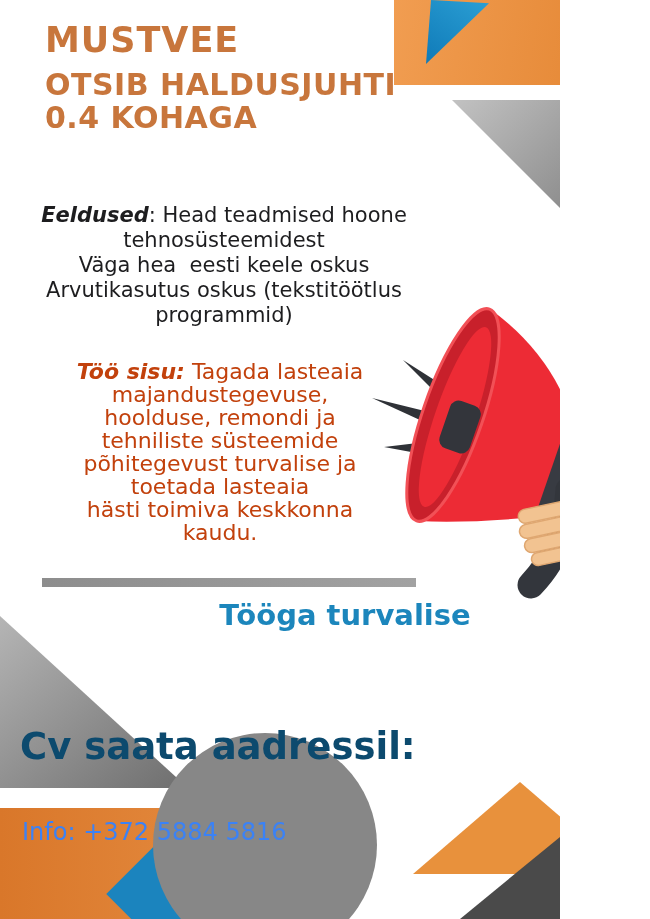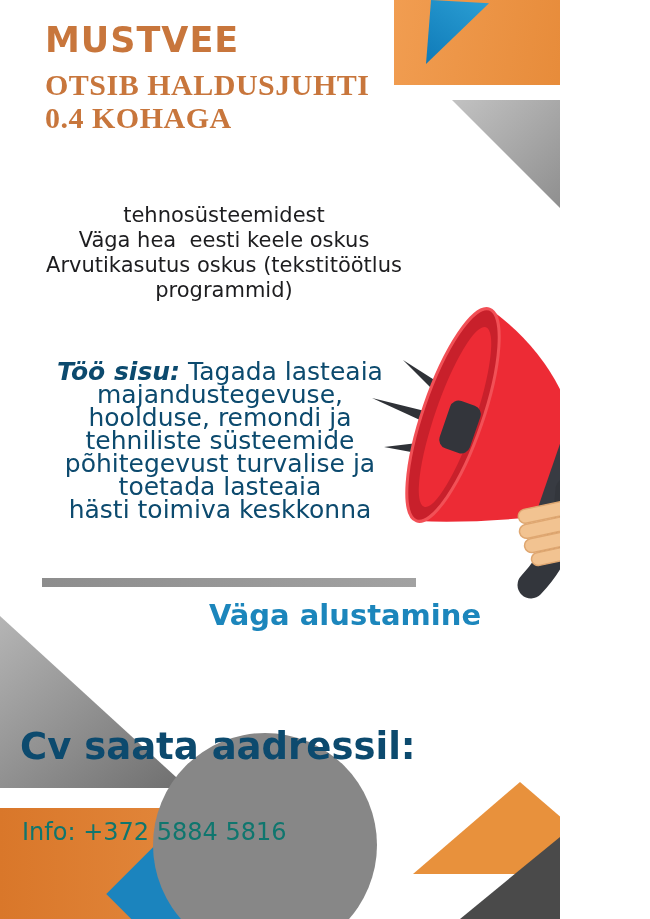--- a/index.html
+++ b/index.html
@@ -16,28 +16,28 @@
   .tr-blue-tri { left:426px; top:0; width:63px; height:64px;
     background:linear-gradient(215deg,#2b9fd4,#0f7ab8);
     clip-path:polygon(8% 0, 100% 5%, 0 100%); z-index:2; }
   .tr-gray-tri { left:452px; top:100px; width:198px; height:198px;
     background:linear-gradient(135deg,#c2c2c2,#646464);
     clip-path:polygon(0 0, 100% 0, 100% 100%); z-index:1; }
 
   
   .head-block { left:45px; top:18px; width:420px; z-index:3; color:#c8763c; }
   .title-line { font-size:35px; line-height:44px; font-weight:800; letter-spacing:1px; }
-  .subtitle-line { font-size:30px; line-height:33px; font-weight:800; letter-spacing:0.5px;font-family:Liberation Serif, serif; }
+  .subtitle-line { font-size:30px; line-height:33px; font-weight:800; letter-spacing:0.5px; }
   .subtitle-gap { margin-top:6px; }
 
   
   .req-block { left:0; top:203px; width:448px; text-align:center;
     font-size:21px; line-height:25px; color:#1d1d1f; z-index:3; }
   .duty-block { left:8px; top:360px; width:424px; text-align:center;
-    font-size:25px; line-height:23px; color:#0c4a6e; z-index:3; }
+    font-size:22px; line-height:23px; color:#c2410c; z-index:3; }
   .bi { font-weight:bold; font-style:italic; }
 
   
   .divider { left:42px; top:578px; width:374px; height:9px;
     background:linear-gradient(90deg,#8d8d8d,#a2a2a2); z-index:2; }
 
   
   .start-block { left:150px; top:600px; width:390px; text-align:center;
     font-size:29px; line-height:31px; font-weight:800; color:#1c86bc; z-index:3; }
 
@@ -52,54 +52,56 @@
   .gray-circle { left:153px; top:733px; width:224px; height:224px;
     border-radius:50%; background:#878787; z-index:4; }
   .orange-tri { left:413px; top:782px; width:214px; height:92px;
     background:#e8913c; clip-path:polygon(50% 0, 100% 100%, 0 100%); z-index:2; }
   .br-dark-tri { left:460px; top:763px; width:190px; height:156px;
     background:#4a4a4a; clip-path:polygon(100% 0, 100% 100%, 0 100%); z-index:2; }
 
   
   .contact-block { left:20px; top:726px; width:600px;
     font-size:37px; line-height:41px; font-weight:800; color:#0c4a6e; z-index:5; }
-  .info-line { left:22px; top:818px; font-size:24px; color:#0f766e; z-index:5; }
+  .info-line { left:22px; top:818px; font-size:24px; color:#3b82f6; z-index:5; }
 
   .megaphone { left:360px; top:300px; width:290px; height:310px; z-index:3; }
 </style>
 </head>
 <body>
 
 <div class="poster">
 
   <div class="abs tr-rect"></div>
   <div class="abs tr-blue-tri"></div>
   <div class="abs tr-gray-tri"></div>
 
   <div class="abs head-block">
     <div class="title-line">MUSTVEE</div>
     <div class="subtitle-line subtitle-gap">OTSIB HALDUSJUHTI</div>
     <div class="subtitle-line">0.4 KOHAGA</div>
   </div>
 
   <div class="abs req-block">
+    <div><span class="bi">Eeldused</span><span>: Head teadmised hoone</span></div>
     <div>tehnosüsteemidest</div>
     <div>Väga hea&nbsp; eesti keele oskus</div>
     <div>Arvutikasutus oskus (tekstitöötlus</div>
     <div>programmid)</div>
   </div>
 
   <div class="abs duty-block">
     <div><span class="bi">Töö sisu:</span><span> Tagada lasteaia</span></div>
     <div>majandustegevuse,</div>
     <div>hoolduse, remondi ja</div>
     <div>tehniliste süsteemide</div>
     <div>põhitegevust turvalise ja</div>
     <div>toetada lasteaia</div>
     <div>hästi toimiva keskkonna</div>
+    <div>kaudu.</div>
   </div>
 
   <svg class="abs megaphone" viewBox="0 0 290 310" xmlns="http://www.w3.org/2000/svg">
     <g fill="#2f3237">
       <path d="M43,60 L87,88 L80,97 Z"></path>
       <path d="M12,98 L77,114 L73,126 Z"></path>
       <path d="M24,147 L66,142 L62,154 Z"></path>
     </g>
     <path fill="#ed2b35" d="M130,9 Q196,57 216,131 L204,214 Q118,224 57,221 Q52,100 130,9 Z"></path>
     <ellipse cx="93" cy="115" rx="30" ry="112" transform="rotate(19 93 115)" fill="#c8202b" stroke="#f25056" stroke-width="3"></ellipse>
@@ -117,21 +119,21 @@
     <g transform="rotate(32 252 246)">
       <rect x="227" y="212" width="17" height="70" fill="#2e3138"></rect>
       <rect x="243" y="206" width="95" height="82" fill="#4fa0d8"></rect>
       <circle cx="257" cy="222" r="6" fill="#ffffff"></circle>
     </g>
   </svg>
 
   <div class="abs divider"></div>
 
   <div class="abs start-block">
-    <div>Väga alustamine</div>
+    <div>Tööga turvalise</div>
   </div>
 
   <div class="abs bl-gray-tri"></div>
   <div class="abs orange-band"></div>
   <div class="abs blue-diamond"></div>
   <div class="abs gray-circle"></div>
   <div class="abs orange-tri"></div>
   <div class="abs br-dark-tri"></div>
 
   <div class="abs contact-block">

